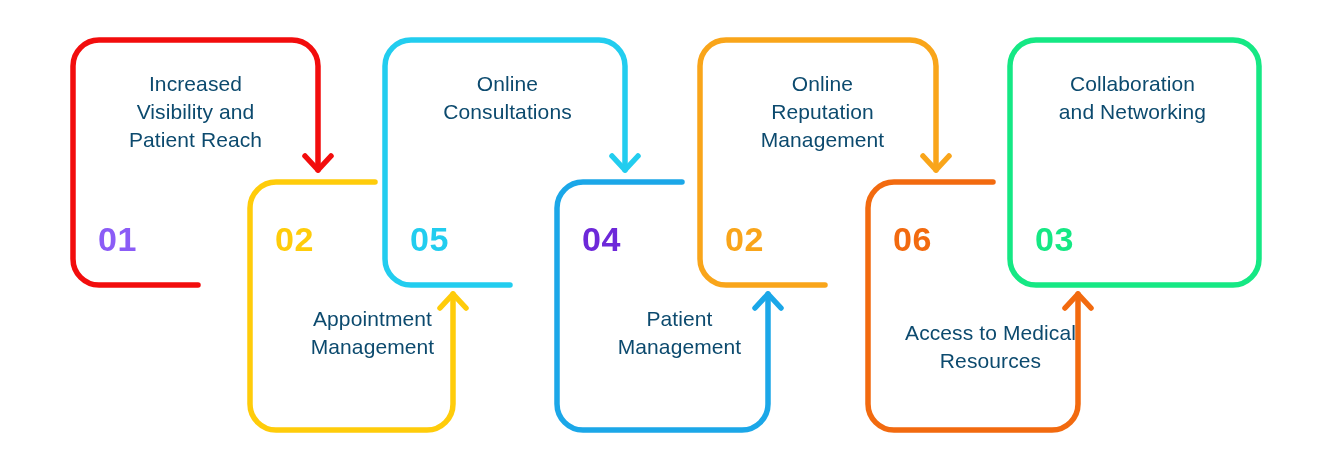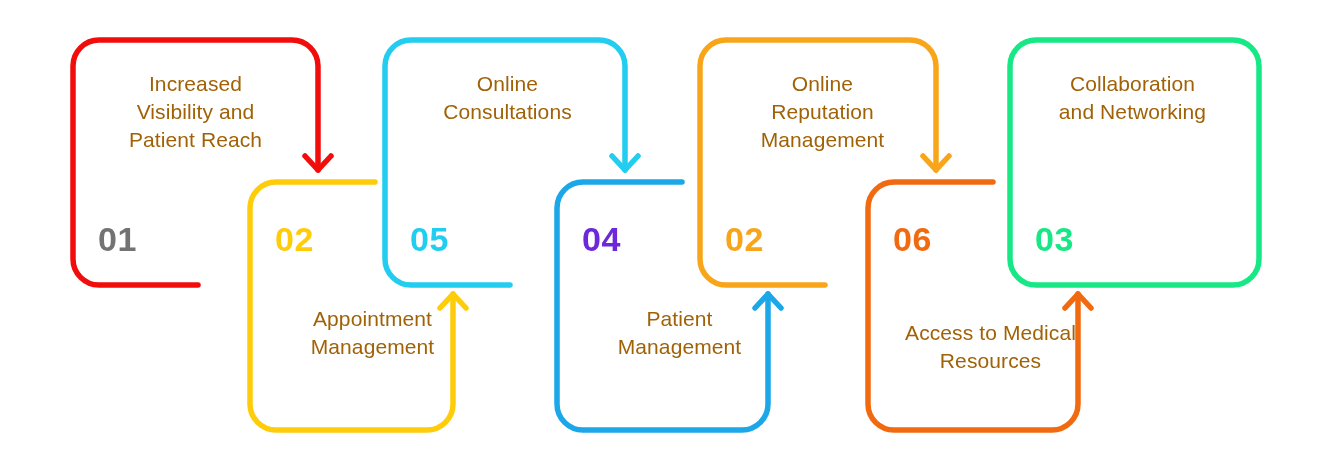--- a/index.html
+++ b/index.html
@@ -20,21 +20,21 @@
   #flow-svg {
     position: absolute;
     left: 0;
     top: 0;
     width: 1336px;
     height: 471px;
   }
   .card-text {
     position: absolute;
     text-align: center;
-    color: #a16207;
+    color: #0c4a6e;
     font-size: 21px;
     line-height: 1.33;
     letter-spacing: 0.1px;
     white-space: pre-line;
     font-weight: 400;
   }
   .card-num {
     position: absolute;
     font-size: 34px;
     font-weight: 700;
@@ -69,21 +69,21 @@
       </g>
       <g>
         <path fill="none" stroke="#F26A0F" stroke-width="5.5" stroke-linecap="round" stroke-linejoin="round" d="M 993 182 H 894 A 26 26 0 0 0 868 208 V 404 A 26 26 0 0 0 894 430 H 1052 A 26 26 0 0 0 1078 404 V 294"></path>
         <path fill="none" stroke="#F26A0F" stroke-width="5.5" stroke-linecap="round" stroke-linejoin="round" d="M 1065 308 L 1078 294 L 1091 308"></path>
       </g>
       <g>
         <rect fill="none" stroke="#15E884" stroke-width="5.5" stroke-linecap="round" stroke-linejoin="round" x="1010" y="40" width="249" height="245" rx="26" ry="26"></rect>
       </g>
     </svg>
   <div id="labels">
-      <div class="card-num" style="left: 98px; top: 222px; color: #737373;">01</div>
+      <div class="card-num" style="left: 98px; top: 222px; color: #8b5cf6;">01</div>
       <div class="card-text" style="width: 229px; left: 81px; top: 70px;">Increased
 Visibility and
 Patient Reach</div>
       <div class="card-num" style="left: 275px; top: 222px; color: rgb(255, 204, 10);">02</div>
       <div class="card-text" style="width: 229px; left: 258px; top: 305px;">Appointment
 Management</div>
       <div class="card-num" style="left: 410px; top: 222px; color: rgb(34, 205, 239);">05</div>
       <div class="card-text" style="width: 229px; left: 393px; top: 70px;">Online
 Consultations</div>
       <div class="card-num" style="left: 582px; top: 222px; color: #6d28d9;">04</div>

